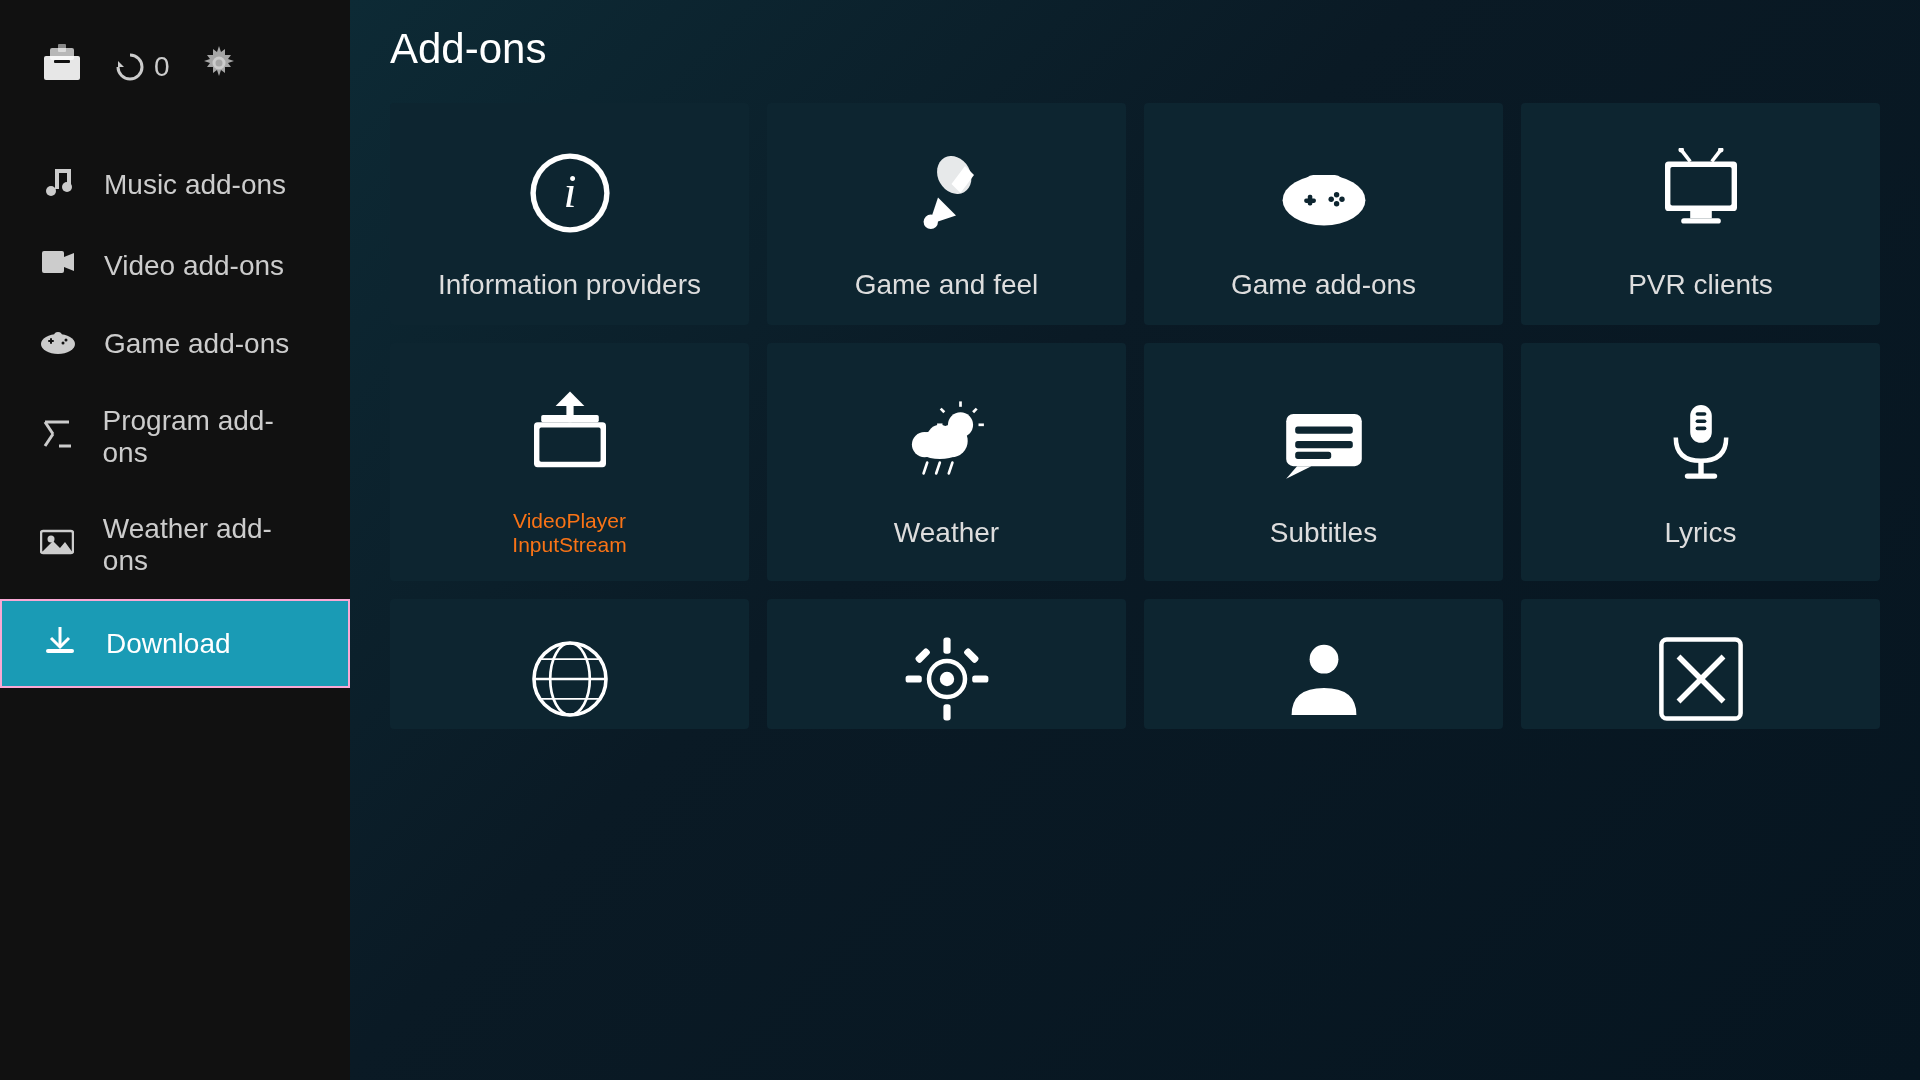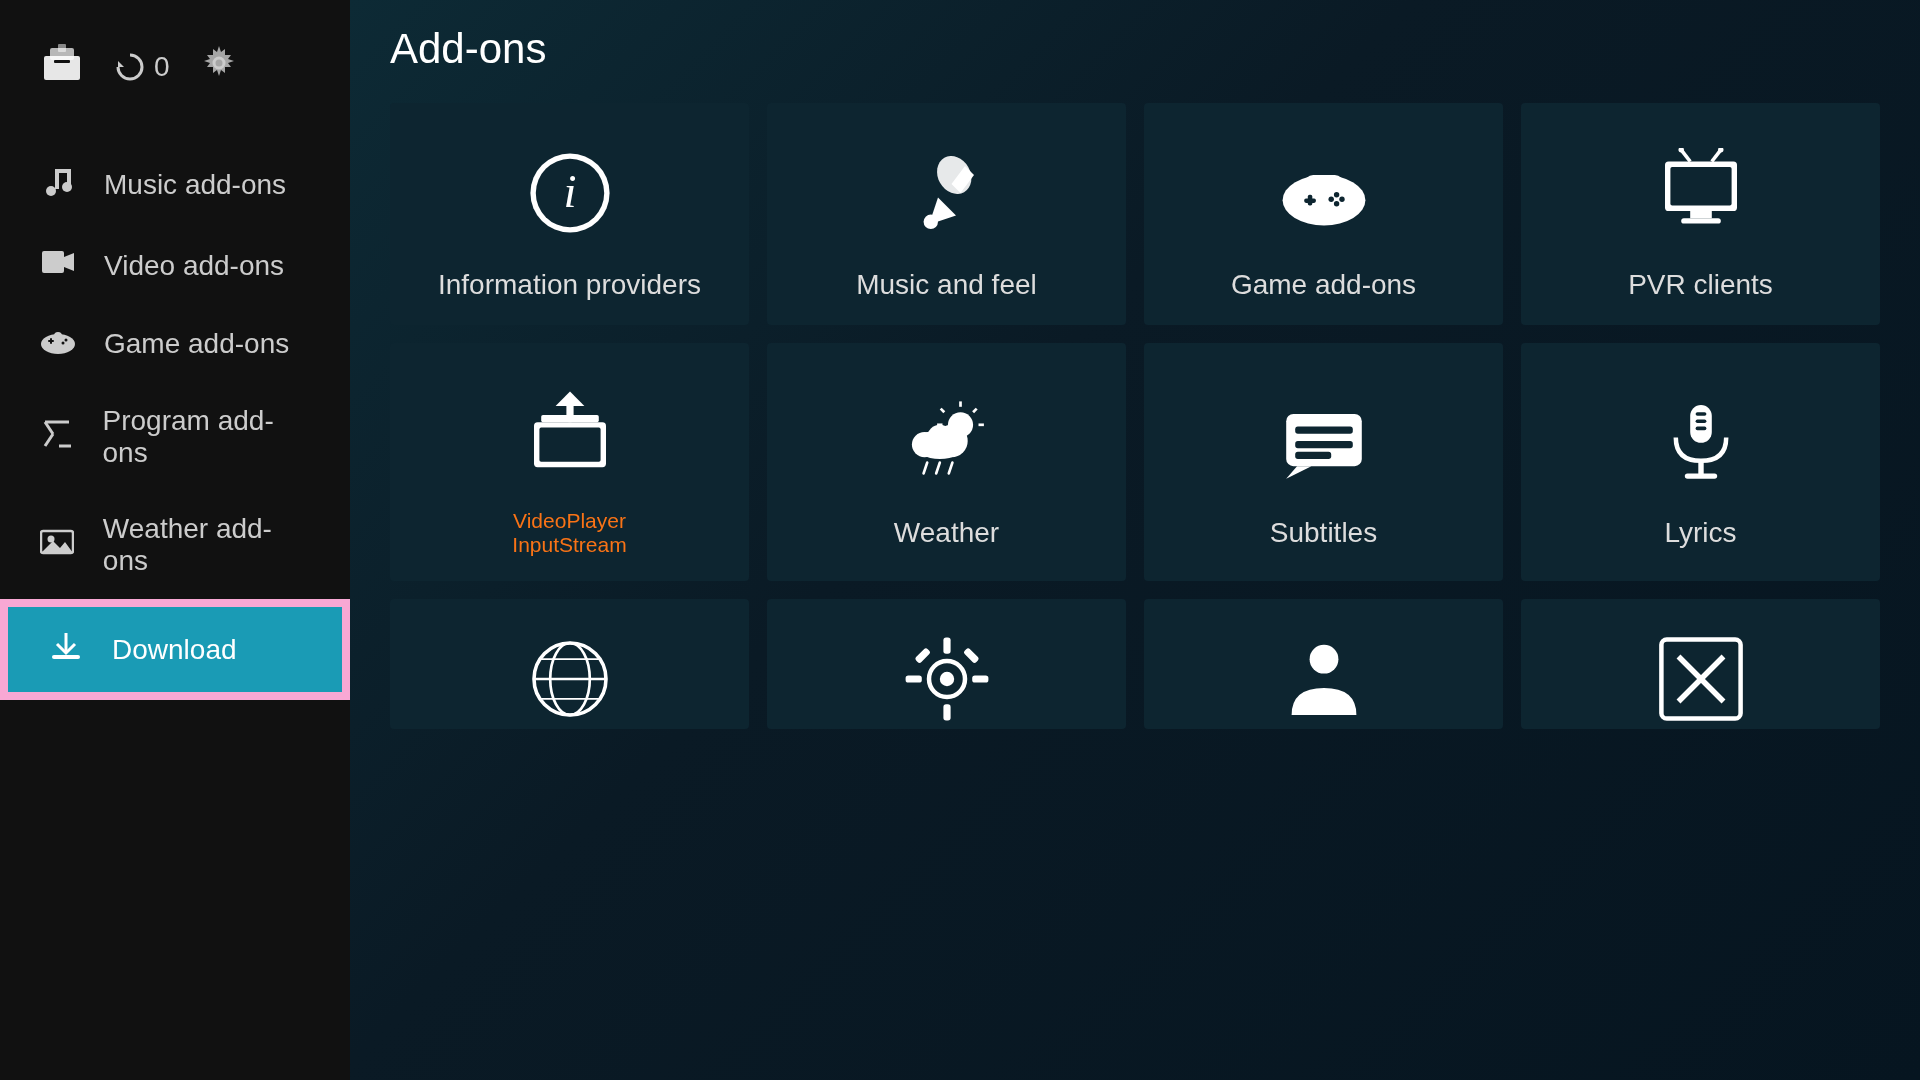--- a/index.html
+++ b/index.html
@@ -256,21 +256,21 @@
         <svg width="34" height="28" viewBox="0 0 34 28" fill="#ccc">
           <rect x="1" y="3" width="32" height="22" rx="2" fill="none" stroke="#ccc" stroke-width="2.5"></rect>
           <circle cx="11" cy="11" r="3.5" fill="#ccc"></circle>
           <polygon points="1,25 13,13 20,20 25,14 33,25" fill="#ccc"></polygon>
         </svg>
       </span>
       <span>Weather add-ons</span>
     </div>
 
 
-    <div class="nav-item active" style="border: 8px solid #f9a8d4; background:#1a9bb5;">
+    <div class="nav-item active" style="border: 2px solid #f9a8d4; background:#1a9bb5;">
       <span class="nav-icon">
         <svg width="34" height="34" viewBox="0 0 34 34" fill="white">
           <path d="M17 4 L17 22" stroke="white" stroke-width="3" fill="none"></path>
           <path d="M8 15 L17 24 L26 15" stroke="white" stroke-width="3" fill="none"></path>
           <rect x="3" y="26" width="28" height="4" rx="2" fill="white"></rect>
         </svg>
       </span>
       <span style="color:#fff;">Download</span>
     </div>
   </nav>
@@ -297,21 +297,21 @@
     <div class="grid-item">
       <div class="icon-area">
         <svg class="icon-svg" viewBox="0 0 100 100" fill="white">
 
           <ellipse cx="58" cy="30" rx="18" ry="22" transform="rotate(-30 58 30)" fill="white" opacity="0.9"></ellipse>
           <path d="M40 55 L30 85 L60 75 Z" fill="white"></path>
           <path d="M55 40 L70 20 L80 30 L65 50 Z" fill="white"></path>
           <circle cx="32" cy="82" r="8" fill="white"></circle>
         </svg>
       </div>
-      <div class="label">Music and feel</div>
+      <div class="label">Game and feel</div>
     </div>
 
     <div class="grid-item">
       <div class="icon-area">
         <svg class="icon-svg" viewBox="0 0 100 100" fill="white">
           <ellipse cx="50" cy="58" rx="46" ry="28" fill="white"></ellipse>
           <rect x="28" y="30" width="44" height="30" rx="10" fill="white"></rect>
 
           <rect x="32" y="52" width="5" height="12" rx="2" fill="#0d2530"></rect>
           <rect x="28" y="56" width="13" height="5" rx="2" fill="#0d2530"></rect>

